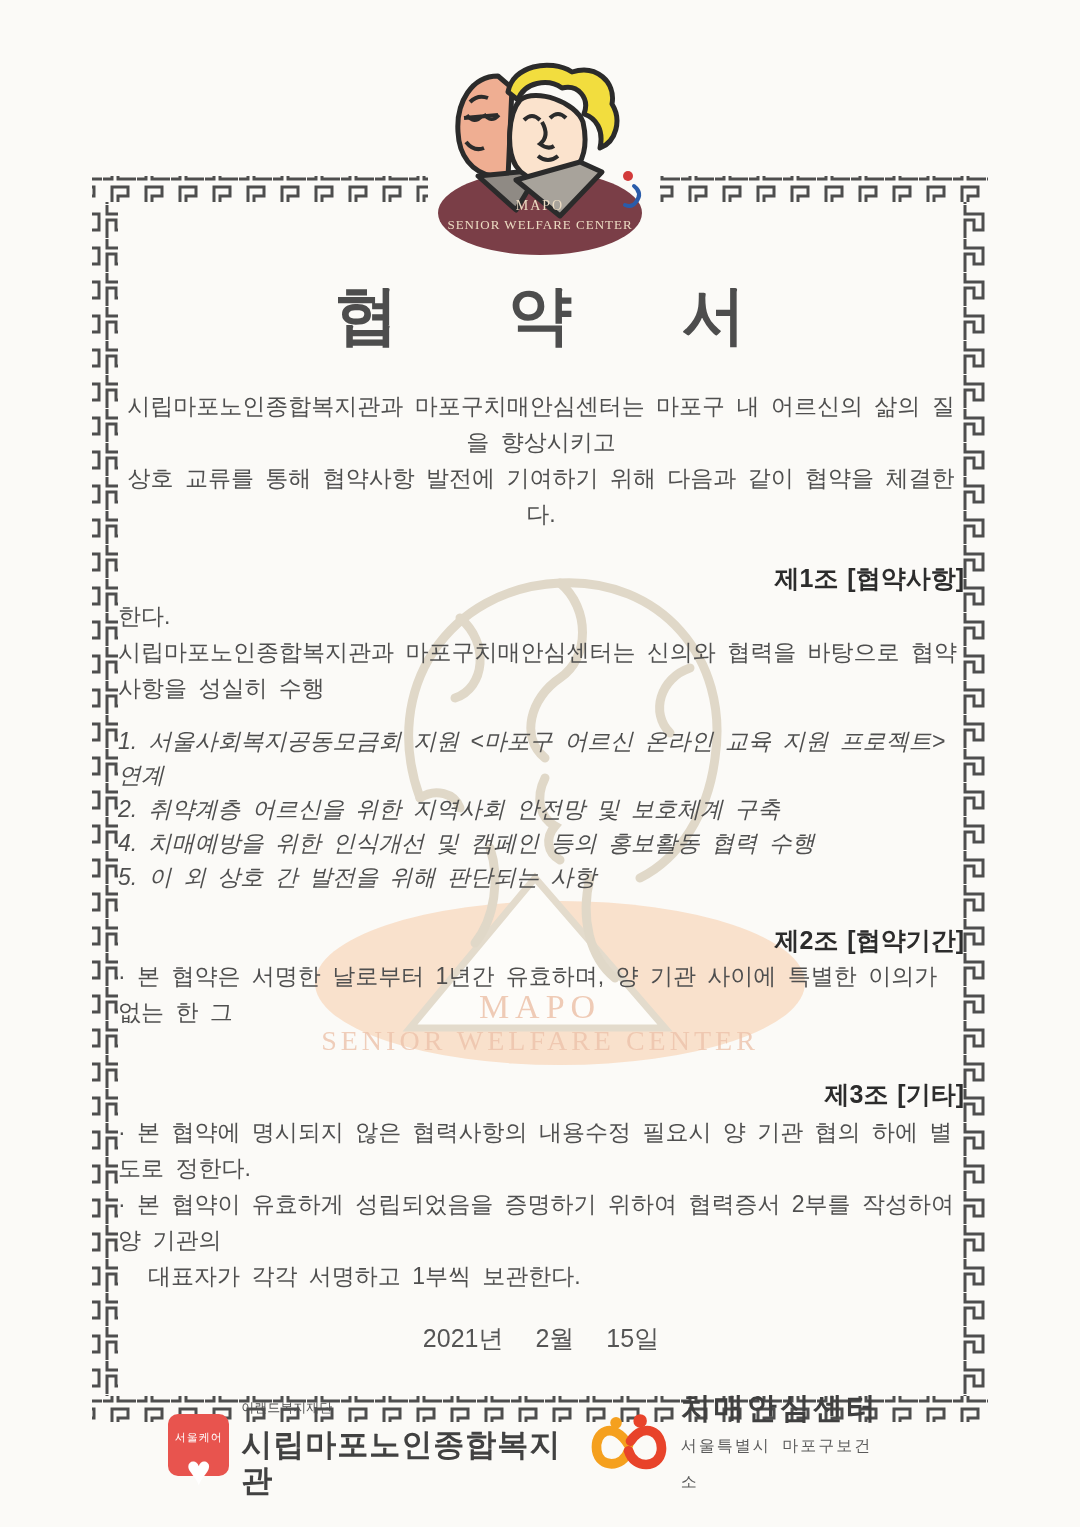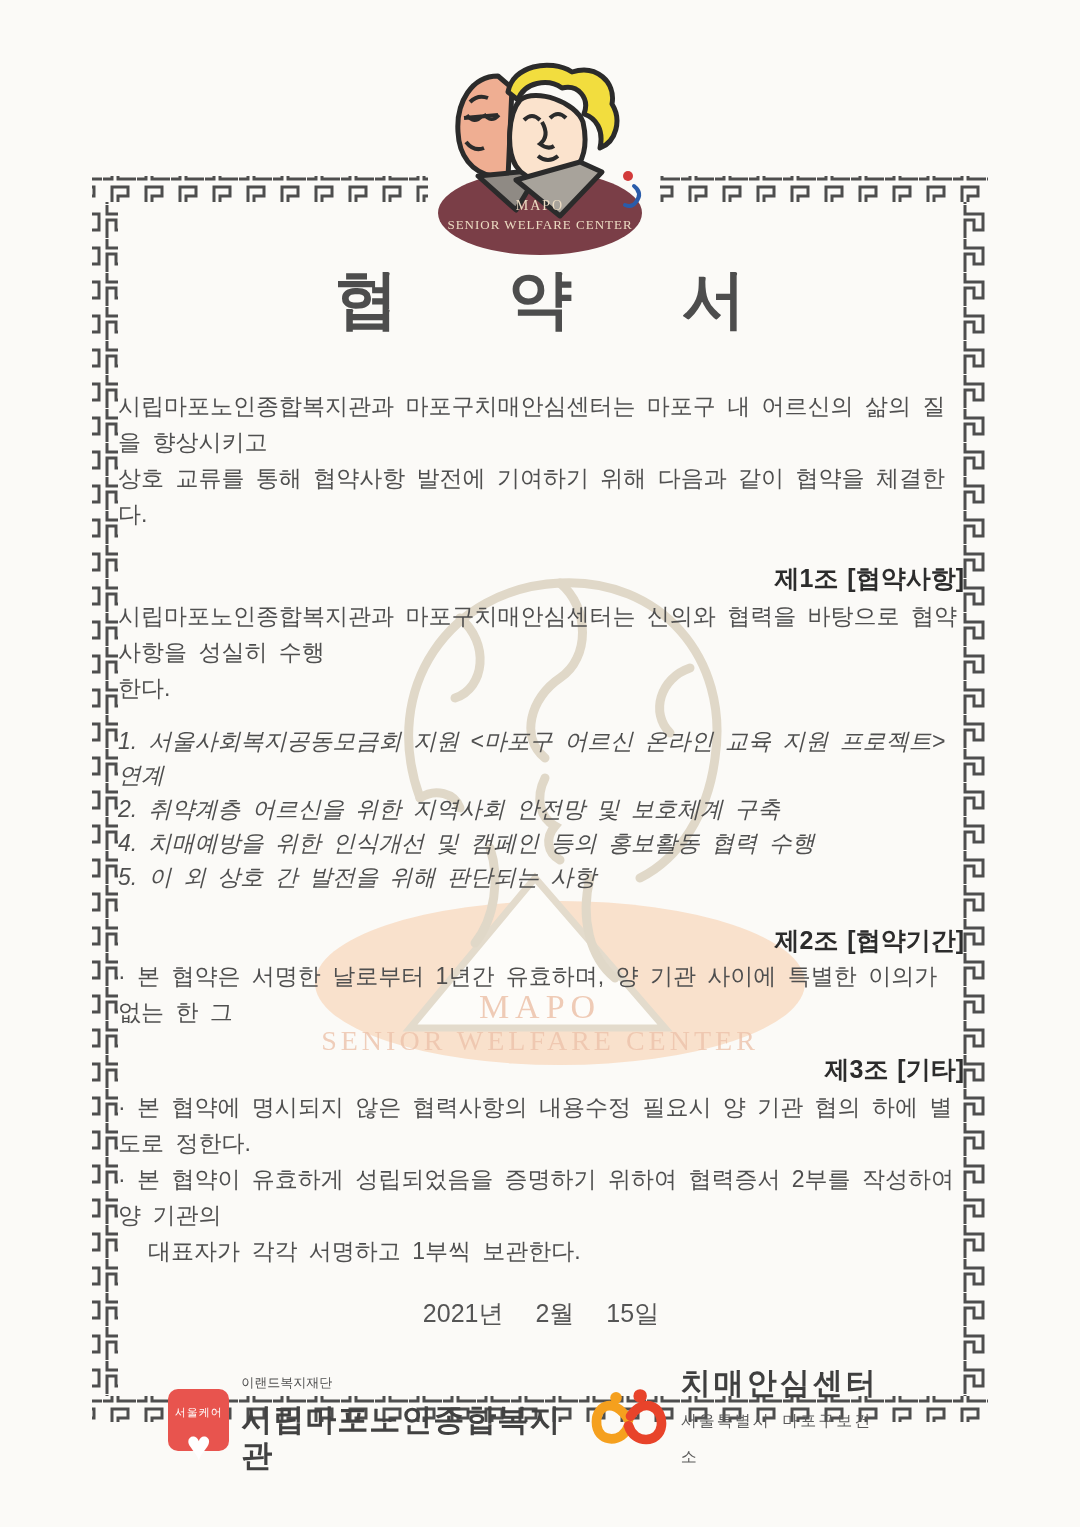--- a/index.html
+++ b/index.html
@@ -12,36 +12,36 @@
   .layer{position:absolute;inset:0;}
   #watermark{z-index:0;}
   #borderlayer{z-index:1;pointer-events:none;}
   #content{z-index:2;}
 
   
   .top-logo{position:absolute;top:58px;left:50%;transform:translateX(-50%);}
 
   
   .doc-title{
-    position:absolute;top:256px;width:100%;text-align:center;
+    position:absolute;top:272px;width:100%;text-align:center;
     font-size:64px;font-weight:bold;color:#4d4d4d;letter-spacing:46px;
     text-indent:46px;
   }
 
   
   .col{position:absolute;left:118px;width:846px;top:388px;font-size:23px;line-height:36px;color:#4f4f4f;word-spacing:5px;}
-  .intro{text-align:left;}
+  .intro{text-align:center;}
   .sec-head{font-weight:bold;color:#2c2c2c;font-size:25px;margin-top:28px;word-spacing:2px;text-align:right;}
   .sec-body{margin-top:2px;}
   .list{margin-top:18px;}
   .list div{line-height:34px;font-style:italic;}
   .bullet-line{padding-left:0;}
   .bullet-cont{padding-left:30px;}
   .a2{margin-top:0;}
-  .a3head{margin-top:21px;}
+  .a3head{margin-top:46px;}
 
   .date-row{
     margin-top:26px;display:flex;justify-content:center;gap:32px;
     font-size:25px;color:#555;
   }
 
   
   .orgs{margin-top:34px;display:flex;justify-content:space-between;align-items:flex-start;padding:0 4px 0 50px;}
   .org-left{display:flex;align-items:center;gap:12px;}
   .badge{
@@ -134,22 +134,22 @@
   <div class="doc-title">협 약 서</div>
 
   <div class="col">
     <div class="intro">
       <div>시립마포노인종합복지관과 마포구치매안심센터는 마포구 내 어르신의 삶의 질을 향상시키고</div>
       <div>상호 교류를 통해 협약사항 발전에 기여하기 위해 다음과 같이 협약을 체결한다.</div>
     </div>
 
     <div class="sec-head">제1조 [협약사항]</div>
     <div class="sec-body">
+      <div>한다.</div>
       <div>시립마포노인종합복지관과 마포구치매안심센터는 신의와 협력을 바탕으로 협약사항을 성실히 수행</div>
-      <div>한다.</div>
     </div>
 
     <div class="list">
       <div>1. 서울사회복지공동모금회 지원 &lt;마포구 어르신 온라인 교육 지원 프로젝트&gt; 연계</div>
       <div>2. 취약계층 어르신을 위한 지역사회 안전망 및 보호체계 구축</div>
       <div>4. 치매예방을 위한 인식개선 및 캠페인 등의 홍보활동 협력 수행</div>
       <div>5. 이 외 상호 간 발전을 위해 판단되는 사항</div>
     </div>
 
     <div class="sec-head">제2조 [협약기간]</div>

